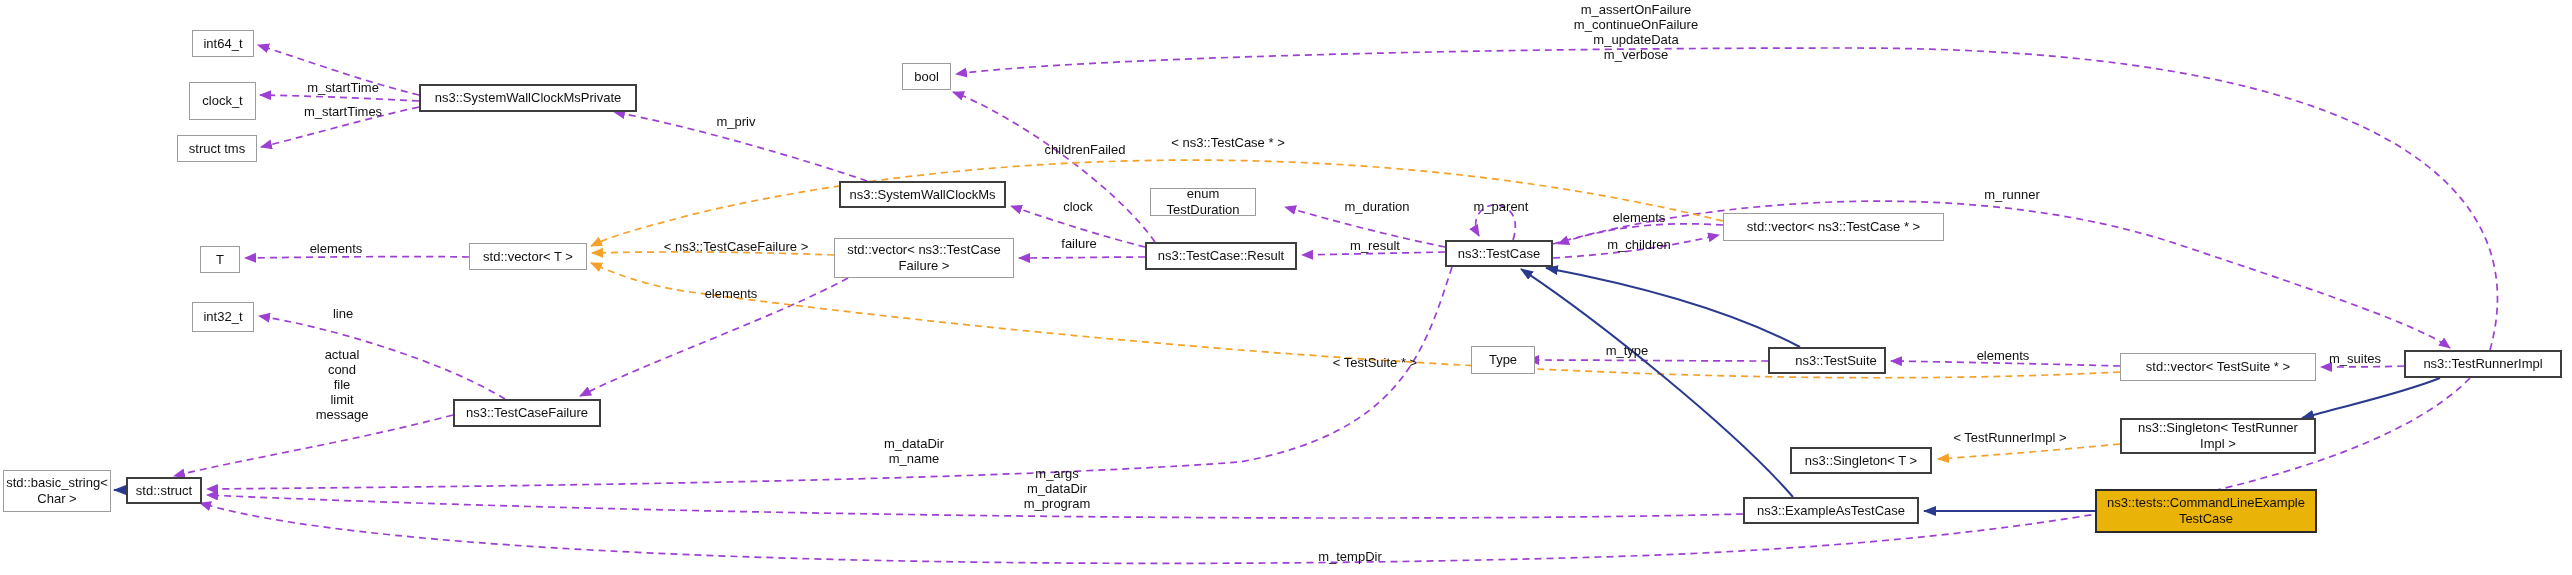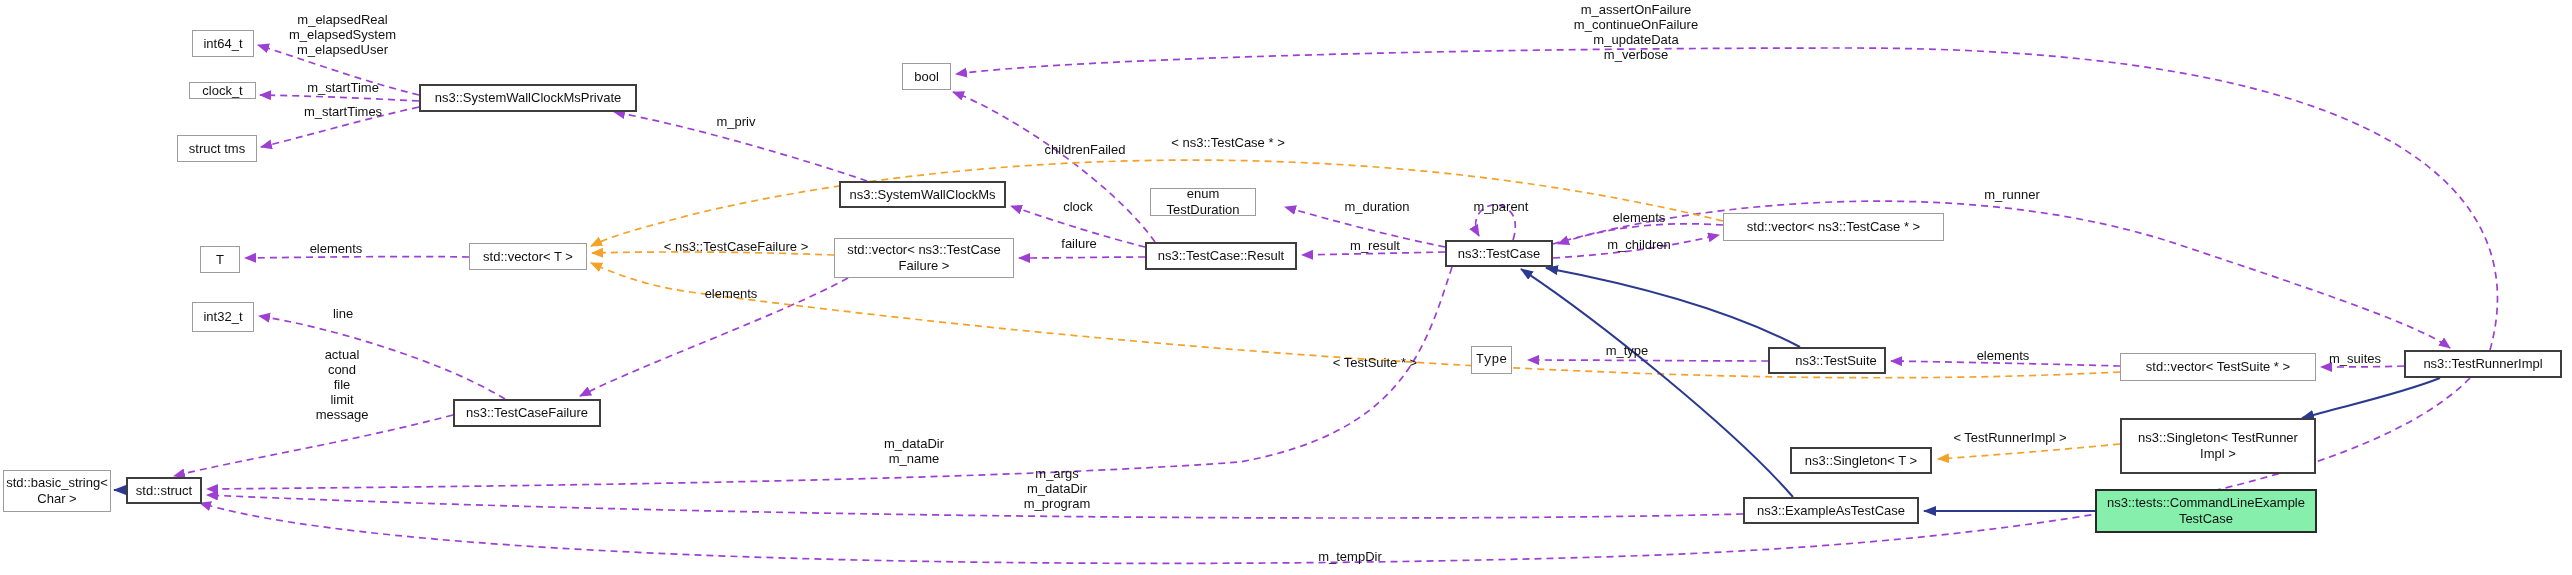--- a/index.html
+++ b/index.html
@@ -4,21 +4,21 @@
 <style>
   html,body{margin:0;padding:0;background:#ffffff;}
   #canvas{position:relative;width:2572px;height:575px;background:#ffffff;
           font-family:"Liberation Sans","DejaVu Sans",sans-serif;overflow:hidden;}
   #edges{position:absolute;left:0;top:0;width:2572px;height:575px;}
   .node{position:absolute;display:flex;align-items:center;justify-content:center;
         text-align:center;background:#ffffff;color:#111111;font-size:13px;
         line-height:1.22;white-space:pre-line;box-sizing:border-box;z-index:3;}
   .thin{border:1.3px solid #9c9c9c;}
   .bold{border:2.2px solid #3d3d3d;}
-  .hl{border:2.2px solid #2a2a2a;background:#86efac;}
+  .hl{border:2.2px solid #2a2a2a;background:#eab308;}
   .elabel{position:absolute;color:#111111;font-size:13px;line-height:15px;
           text-align:center;white-space:pre-line;z-index:2;}
 </style>
 </head>
 <body>
 
 <div id="canvas">
 
   <svg id="edges" viewBox="0 0 2572 575">
     <defs>
@@ -67,52 +67,49 @@
     <g stroke="#2B3A8F" stroke-width="2" fill="none">
       <path d="M126,490 C121,490 119,490 114,490" marker-end="url(#arr-n)"></path>
       <path d="M1800,347 C1720,305 1615,281 1546,268" marker-end="url(#arr-n)"></path>
       <path d="M1793,497 C1735,430 1598,320 1521,269" marker-end="url(#arr-n)"></path>
       <path d="M2095,511 C2040,511 1982,511 1924,511" marker-end="url(#arr-n)"></path>
       <path d="M2440,378 C2400,394 2352,404 2302,418" marker-end="url(#arr-n)"></path>
     </g>
   </svg>
 
   <div class="node thin" style="left:192px;top:30px;width:62px;height:27px;">int64_t</div>
-  <div class="node thin" style="left:189px;top:82px;width:67px;height:17px;">clock_t</div>
+  <div class="node thin" style="left:189px;top:82px;width:67px;height:38px;">clock_t</div>
   <div class="node thin" style="left:177px;top:135px;width:80px;height:27px;">struct tms</div>
   <div class="node bold" style="left:419px;top:84px;width:218px;height:28px;">ns3::SystemWallClockMsPrivate</div>
   <div class="node thin" style="left:902px;top:63px;width:49px;height:27px;">bool</div>
   <div class="node bold" style="left:839px;top:181px;width:167px;height:27px;">ns3::SystemWallClockMs</div>
   <div class="node thin" style="left:1150px;top:188px;width:106px;height:28px;">enum TestDuration</div>
   <div class="node thin" style="left:834px;top:238px;width:180px;height:40px;">std::vector&lt; ns3::TestCase
 Failure &gt;</div>
   <div class="node bold" style="left:1145px;top:242px;width:152px;height:28px;">ns3::TestCase::Result</div>
   <div class="node bold" style="left:1445px;top:240px;width:108px;height:27px;">ns3::TestCase</div>
   <div class="node thin" style="left:1723px;top:213px;width:221px;height:28px;">std::vector&lt; ns3::TestCase * &gt;</div>
   <div class="node thin" style="left:200px;top:246px;width:40px;height:27px;">T</div>
   <div class="node thin" style="left:469px;top:243px;width:118px;height:27px;">std::vector&lt; T &gt;</div>
   <div class="node thin" style="left:192px;top:302px;width:62px;height:30px;">int32_t</div>
   <div class="node bold" style="left:453px;top:399px;width:148px;height:28px;">ns3::TestCaseFailure</div>
-  <div class="node thin" style="left:1471px;top:346px;width:41px;height:28px;font-family:Liberation Mono, monospace;">Type</div>
+  <div class="node thin" style="left:1471px;top:346px;width:64px;height:28px;">Type</div>
   <div class="node bold" style="left:1768px;top:347px;width:118px;height:27px;padding-left:18px;">ns3::TestSuite</div>
   <div class="node thin" style="left:2120px;top:353px;width:196px;height:28px;">std::vector&lt; TestSuite * &gt;</div>
   <div class="node bold" style="left:2404px;top:350px;width:158px;height:28px;">ns3::TestRunnerImpl</div>
-  <div class="node bold" style="left:2120px;top:418px;width:196px;height:56px;">ns3::Singleton&lt; TestRunner
+  <div class="node bold" style="left:2120px;top:418px;width:196px;height:36px;">ns3::Singleton&lt; TestRunner
 Impl &gt;</div>
   <div class="node bold" style="left:1790px;top:447px;width:142px;height:27px;">ns3::Singleton&lt; T &gt;</div>
   <div class="node thin" style="left:3px;top:470px;width:108px;height:42px;">std::basic_string&lt;
 Char &gt;</div>
   <div class="node bold" style="left:126px;top:477px;width:76px;height:27px;">std::struct</div>
   <div class="node bold" style="left:1743px;top:497px;width:176px;height:27px;">ns3::ExampleAsTestCase</div>
   <div class="node hl" style="left:2095px;top:489px;width:222px;height:44px;">ns3::tests::CommandLineExample
 TestCase</div>
 
-  <div class="elabel" style="left:270px;top:12px;width:145px;">m_elapsedReal
-m_elapsedSystem
-m_elapsedUser</div>
   <div class="elabel" style="left:295px;top:80px;width:96px;">m_startTime</div>
   <div class="elabel" style="left:293px;top:104px;width:100px;">m_startTimes</div>
   <div class="elabel" style="left:706px;top:114px;width:60px;">m_priv</div>
   <div class="elabel" style="left:1035px;top:122px;width:100px;margin-top:20px;">childrenFailed</div>
   <div class="elabel" style="left:1158px;top:135px;width:140px;">&lt; ns3::TestCase * &gt;</div>
   <div class="elabel" style="left:1048px;top:199px;width:60px;">clock</div>
   <div class="elabel" style="left:1048px;top:236px;width:62px;">failure</div>
   <div class="elabel" style="left:1338px;top:199px;width:78px;">m_duration</div>
   <div class="elabel" style="left:1468px;top:199px;width:66px;">m_parent</div>
   <div class="elabel" style="left:1342px;top:238px;width:66px;">m_result</div>

